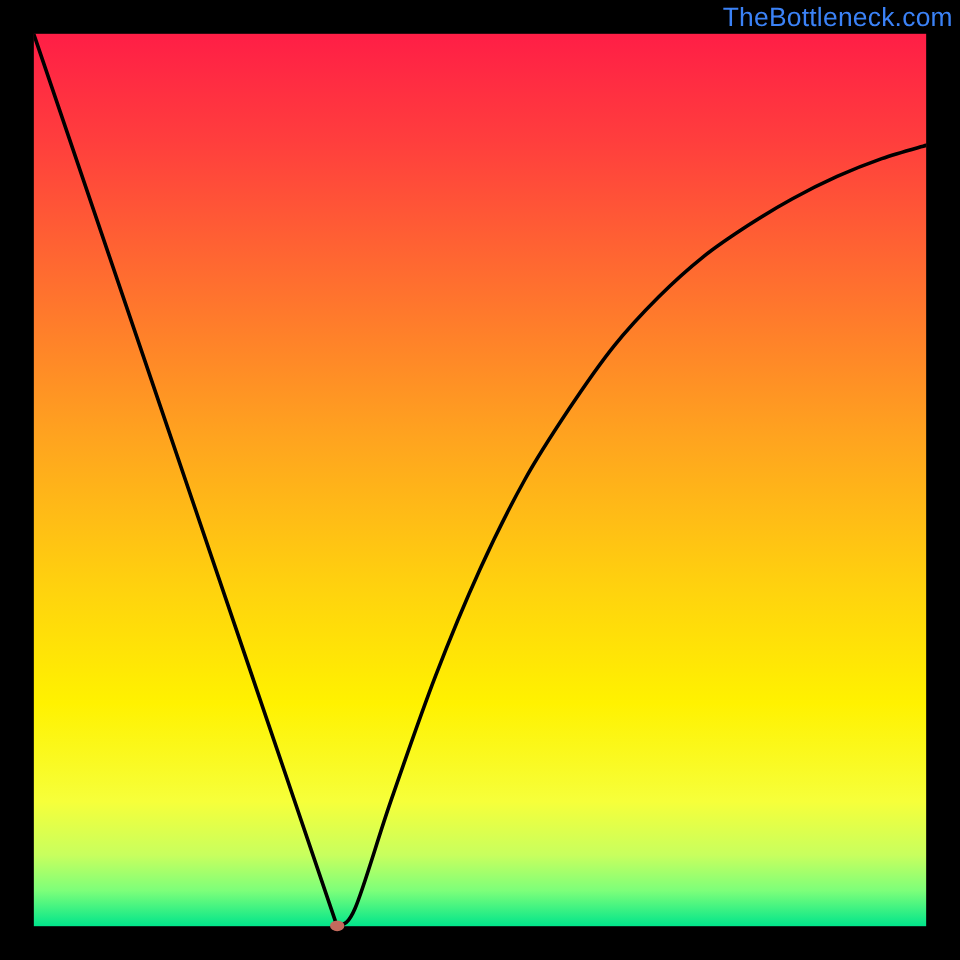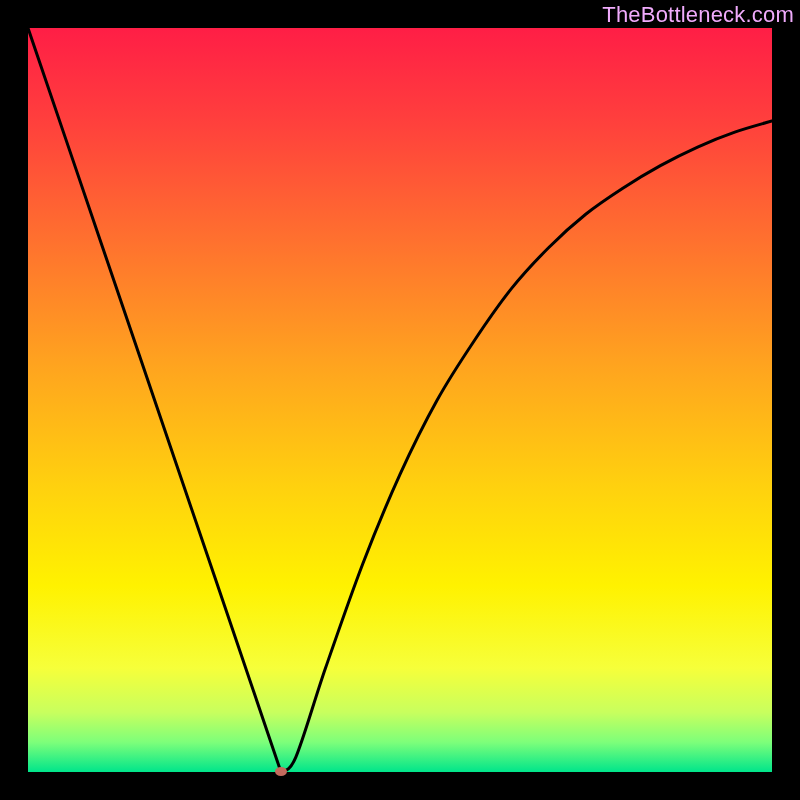--- a/index.html
+++ b/index.html
@@ -23,21 +23,21 @@
     position: absolute;
     left: 0;
     top: 0;
     width: 744px;
     height: 744px;
   }
   .watermark {
     position: absolute;
     top: 2px;
     right: 6px;
-    color: #f0abfc;
+    color: #3b82f6;
     font-size: 22px;
     font-weight: 500;
     letter-spacing: 0.2px;
   }
   .curve-svg {
     position: absolute;
     left: 28px;
     top: 28px;
     width: 744px;
     height: 744px;

